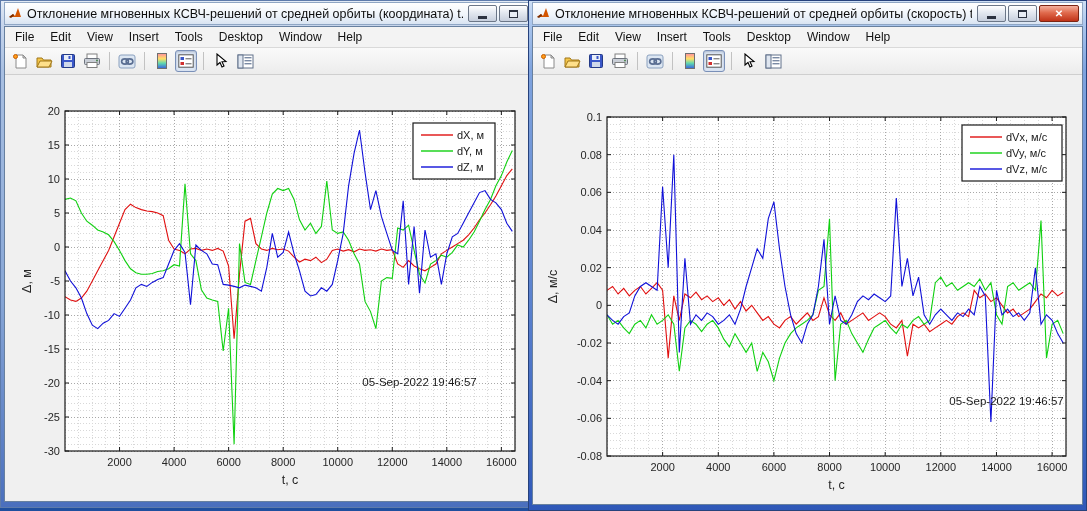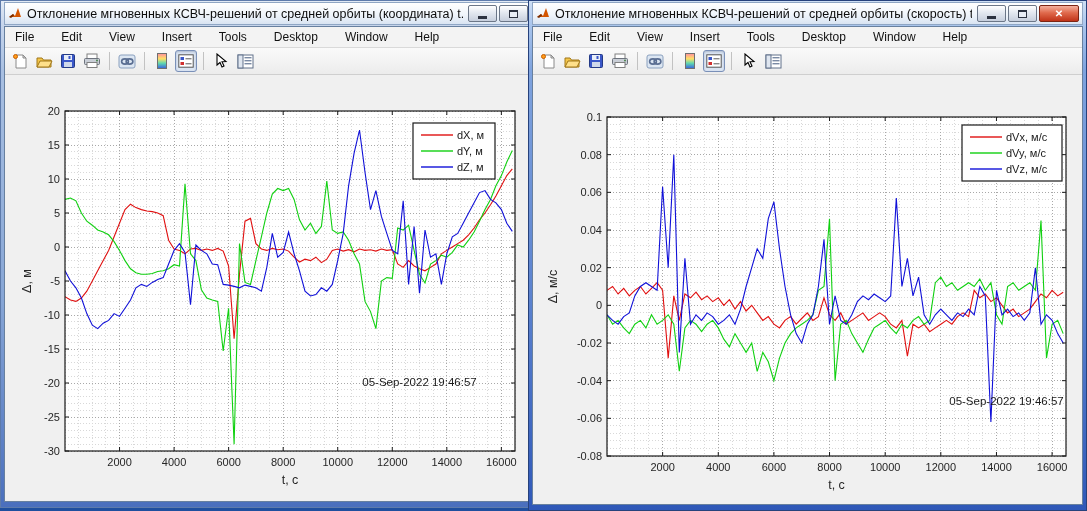--- a/index.html
+++ b/index.html
@@ -12,21 +12,21 @@
   .titlebar{height:23px;display:flex;align-items:center;gap:5px;padding:0 3px;margin-bottom:1px;
             border:1px solid #8fa6c4;background:linear-gradient(180deg,#ffffff,#f0f5fb 55%,#d9e4f2);}
   .title-text{flex:1;font-size:12.5px;color:#0d0d0d;white-space:nowrap;overflow:hidden;}
   .win-btns{display:flex;gap:2px;align-items:center;}
   .win-btn{width:29px;height:17px;border:1px solid #6b7687;border-radius:2px;display:flex;align-items:center;justify-content:center;
            background:linear-gradient(180deg,#ffffff,#e3e8f0 45%,#c7cfdd);color:#2c3240;font-size:10px;line-height:1;}
   .win-btn.close{width:40px;background:linear-gradient(180deg,#f3b09e,#e06a4d 45%,#c03318);color:#fff;font-weight:bold;border-color:#7c2413;}
   .glyph-min{display:block;width:9px;height:3px;background:#2c3240;margin-top:7px;}
   .glyph-max{display:block;width:9px;height:8px;border:1px solid #2c3240;border-top-width:2px;background:#e8edf5;}
   .window-body{background:#f0f0f0;border:1px solid #67809f;height:calc(100% - 26px);display:flex;flex-direction:column;overflow:hidden;}
-  .menubar{height:21px;display:flex;align-items:center;background:#f3f3f3;border-bottom:1px solid #d9d9d9;padding-left:2px;gap:11px;}
+  .menubar{height:21px;display:flex;align-items:center;background:#f3f3f3;border-bottom:1px solid #d9d9d9;padding-left:2px;}
   .menu-item{padding:2px 8px 3px 8px;font-size:12px;color:#111;}
   .toolbar{height:27px;display:flex;align-items:center;background:linear-gradient(180deg,#fafafa,#ececec);border-bottom:1px solid #cfcfcf;padding-left:4px;gap:2px;}
   .tool-btn{width:22px;height:22px;display:flex;align-items:center;justify-content:center;border:1px solid transparent;border-radius:3px;}
   .tool-btn.pressed{border:1px solid #7a90b8;background:#dbe5f3;box-shadow:0 1px 2px rgba(40,60,100,.25) inset;}
   .tb-sep{width:1px;height:18px;background:#c2c2c2;margin:0 4px;}
   .figure-area{flex:1;position:relative;background:#f0f0f0;}
   .figure-canvas{position:absolute;inset:0;}
   svg text{font-family:"Liberation Sans",sans-serif;}
 </style>
 </head>

